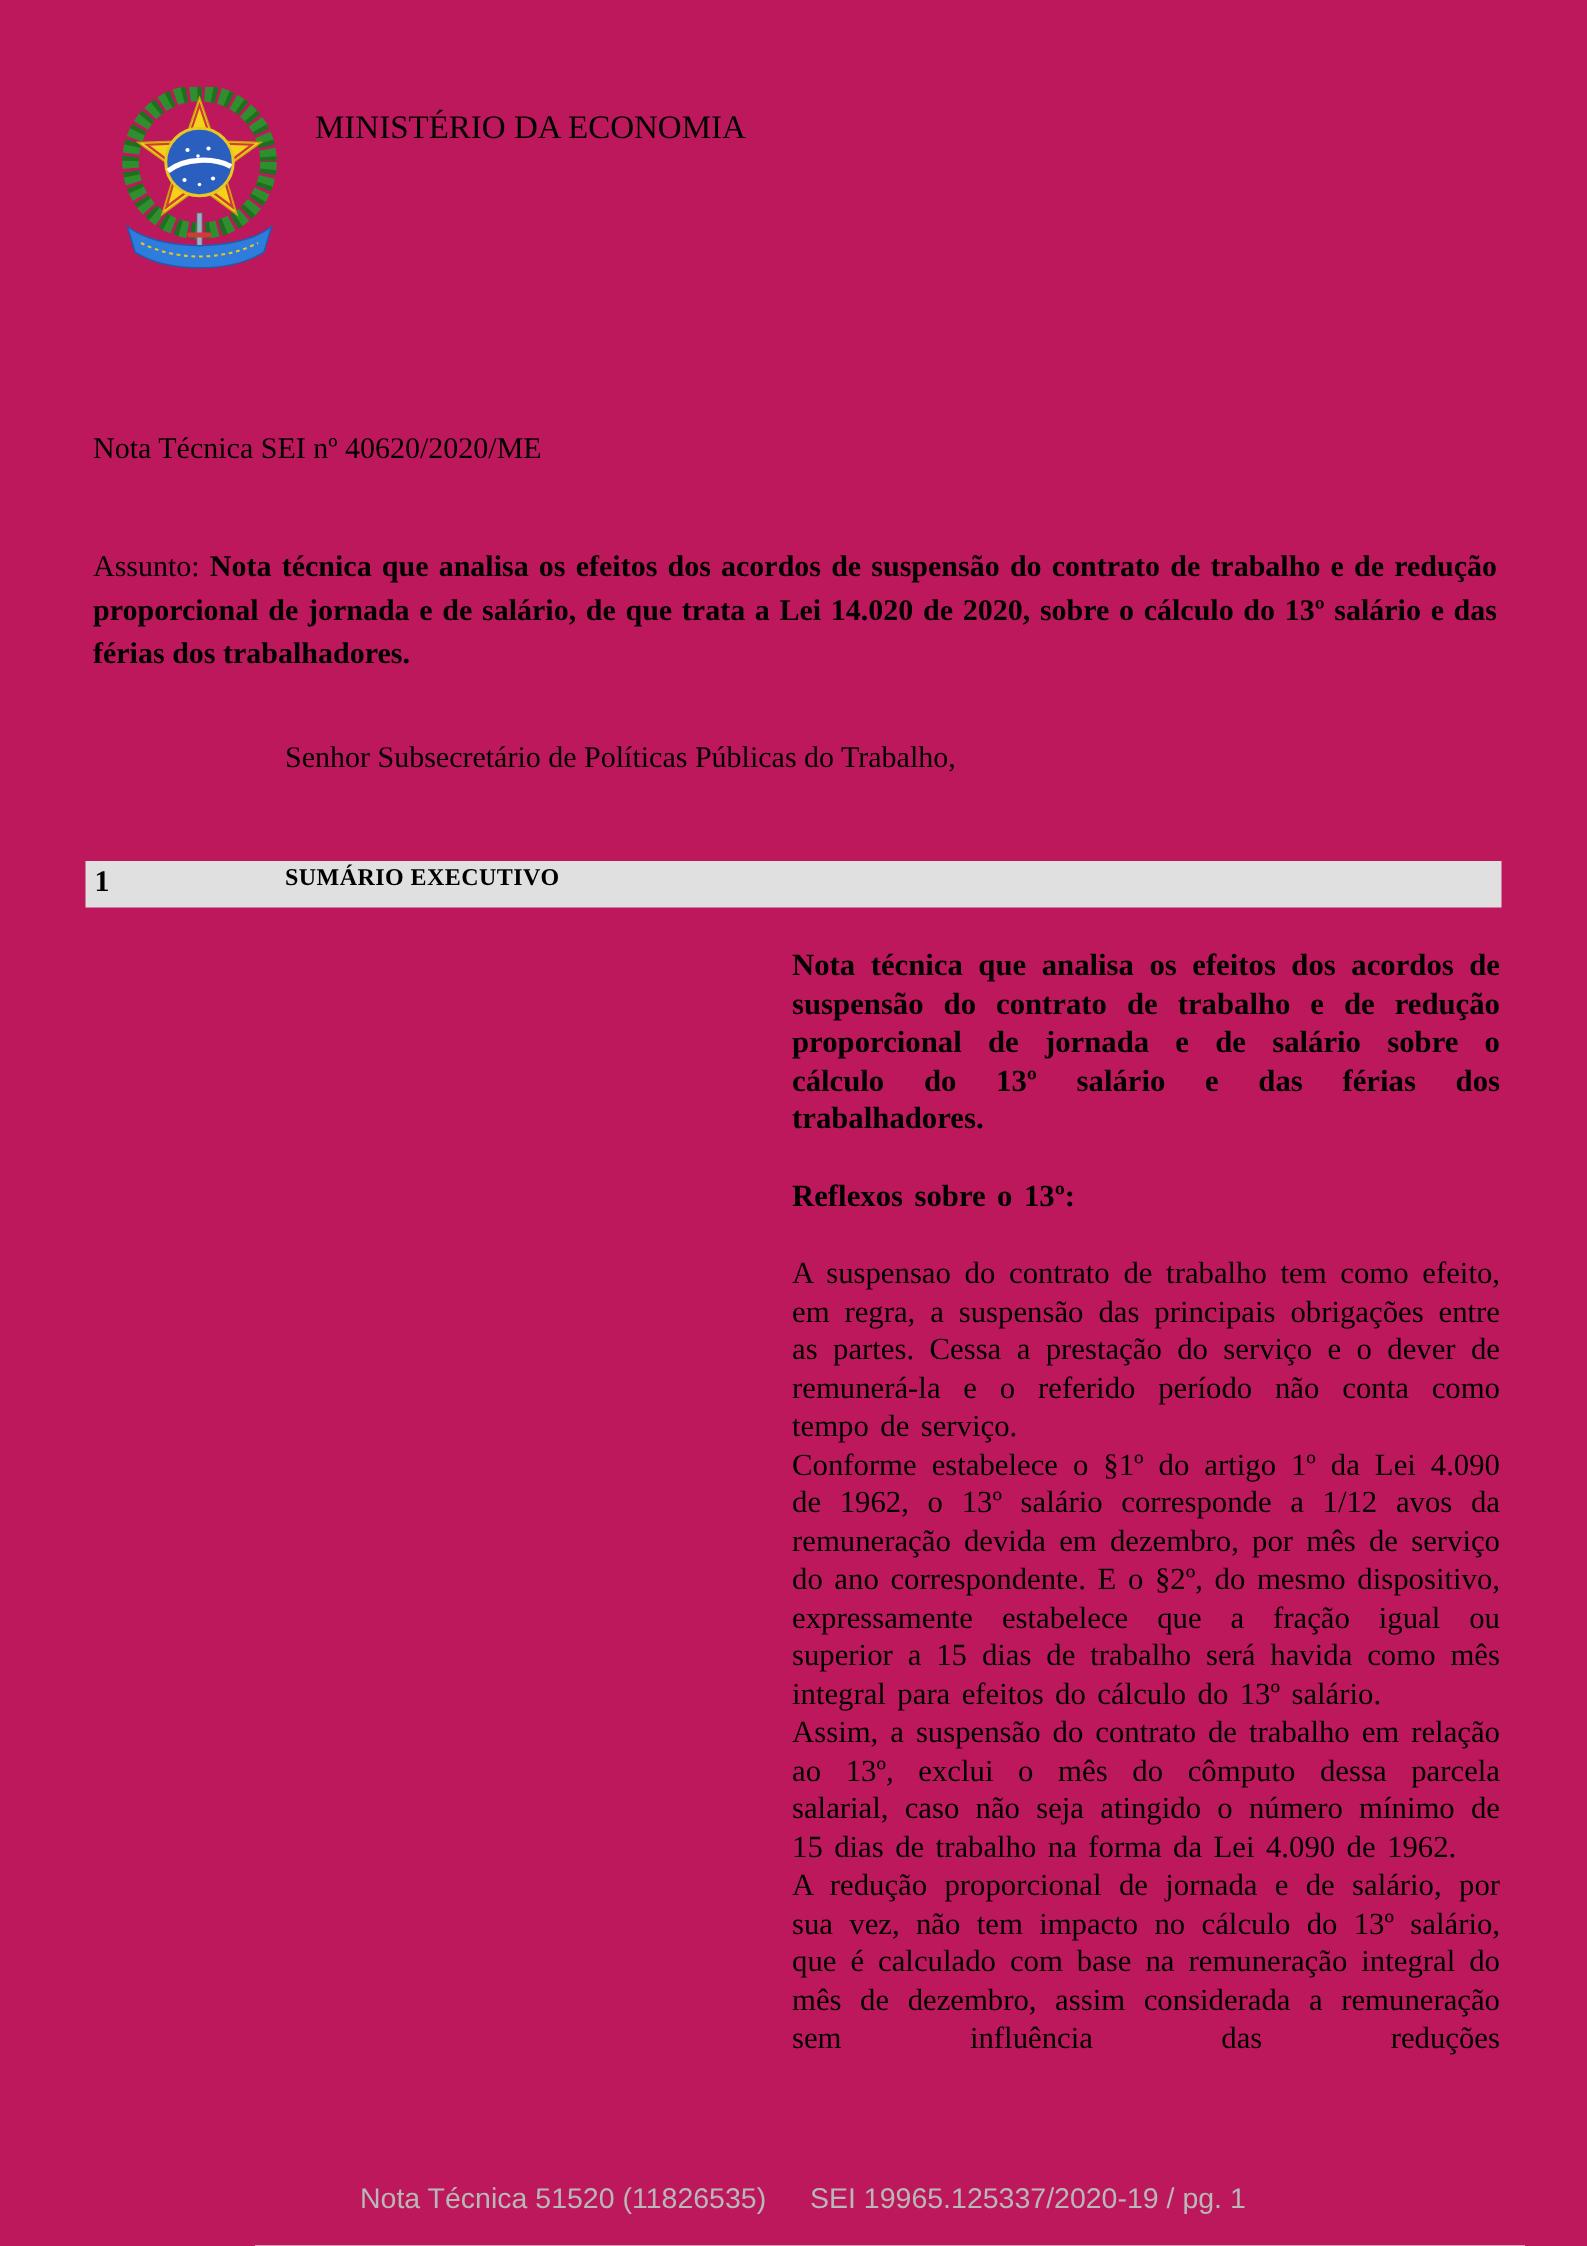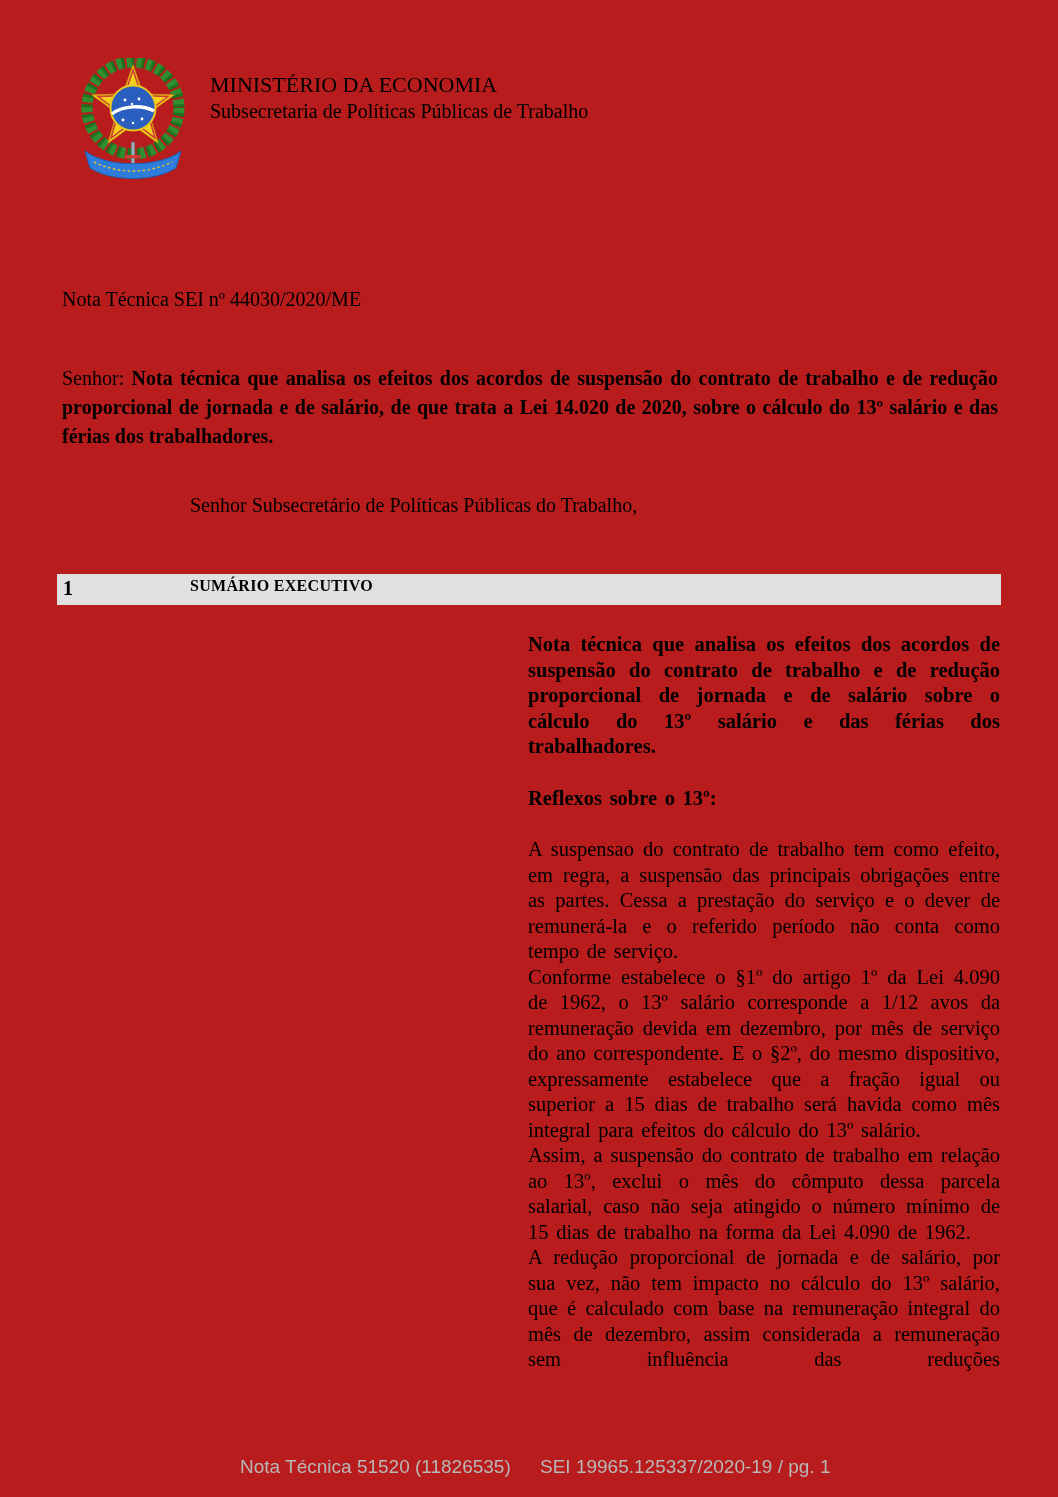--- a/index.html
+++ b/index.html
@@ -5,21 +5,21 @@
 <style>
   html, body {
     margin: 0;
     padding: 0;
     background: #ffffff;
   }
   .page {
     position: relative;
     width: 1058px;
     height: 1497px;
-    background: #b91c1c;
+    background: #be185d;
     overflow: hidden;
     font-family: "Liberation Serif", serif;
     color: #000000;
     text-decoration: underline;
   }
 
   
   .logo {
     position: absolute;
     left: 68px;
@@ -161,26 +161,25 @@
 
       <rect x="57" y="97" width="16" height="3.4" rx="1" fill="#cf3a3a"></rect>
 
       <path d="M17,93 C38,110 92,110 113,93 L108,110 C86,124 44,124 22,110 Z" fill="#2e7ddc" stroke="#1c5fb0" stroke-width="1"></path>
       <path d="M26,104 C50,116 80,116 104,104" fill="none" stroke="#e8c722" stroke-width="1.4" stroke-dasharray="2.5 2.5"></path>
     </svg>
   </div>
 
   <div class="org-lines">
     <div class="org-line org-line-1">MINISTÉRIO DA ECONOMIA</div>
-    <div class="org-line">Subsecretaria de Políticas Públicas de Trabalho</div>
-  </div>
-
-  <div class="doc-number">Nota Técnica SEI nº 44030/2020/ME</div>
-
-  <p class="subject"><span class="subject-label">Senhor:</span> <span class="subject-text">Nota técnica que analisa os efeitos dos acordos de suspensão do contrato de trabalho e de redução proporcional de jornada e de salário, de que trata a Lei 14.020 de 2020, sobre o cálculo do 13º salário e das férias dos trabalhadores.</span></p>
+  </div>
+
+  <div class="doc-number">Nota Técnica SEI nº 40620/2020/ME</div>
+
+  <p class="subject"><span class="subject-label">Assunto:</span> <span class="subject-text">Nota técnica que analisa os efeitos dos acordos de suspensão do contrato de trabalho e de redução proporcional de jornada e de salário, de que trata a Lei 14.020 de 2020, sobre o cálculo do 13º salário e das férias dos trabalhadores.</span></p>
 
   <div class="salutation">Senhor Subsecretário de Políticas Públicas do Trabalho,</div>
 
   <div class="section-bar">
     <span class="section-number">1</span>
     <span class="section-title">SUMÁRIO EXECUTIVO</span>
   </div>
 
   <div class="summary-col">
     <p class="lead">Nota técnica que analisa os efeitos dos acordos de suspensão do contrato de trabalho e de redução proporcional de jornada e de salário sobre o cálculo do 13º salário e das férias dos trabalhadores.</p>

